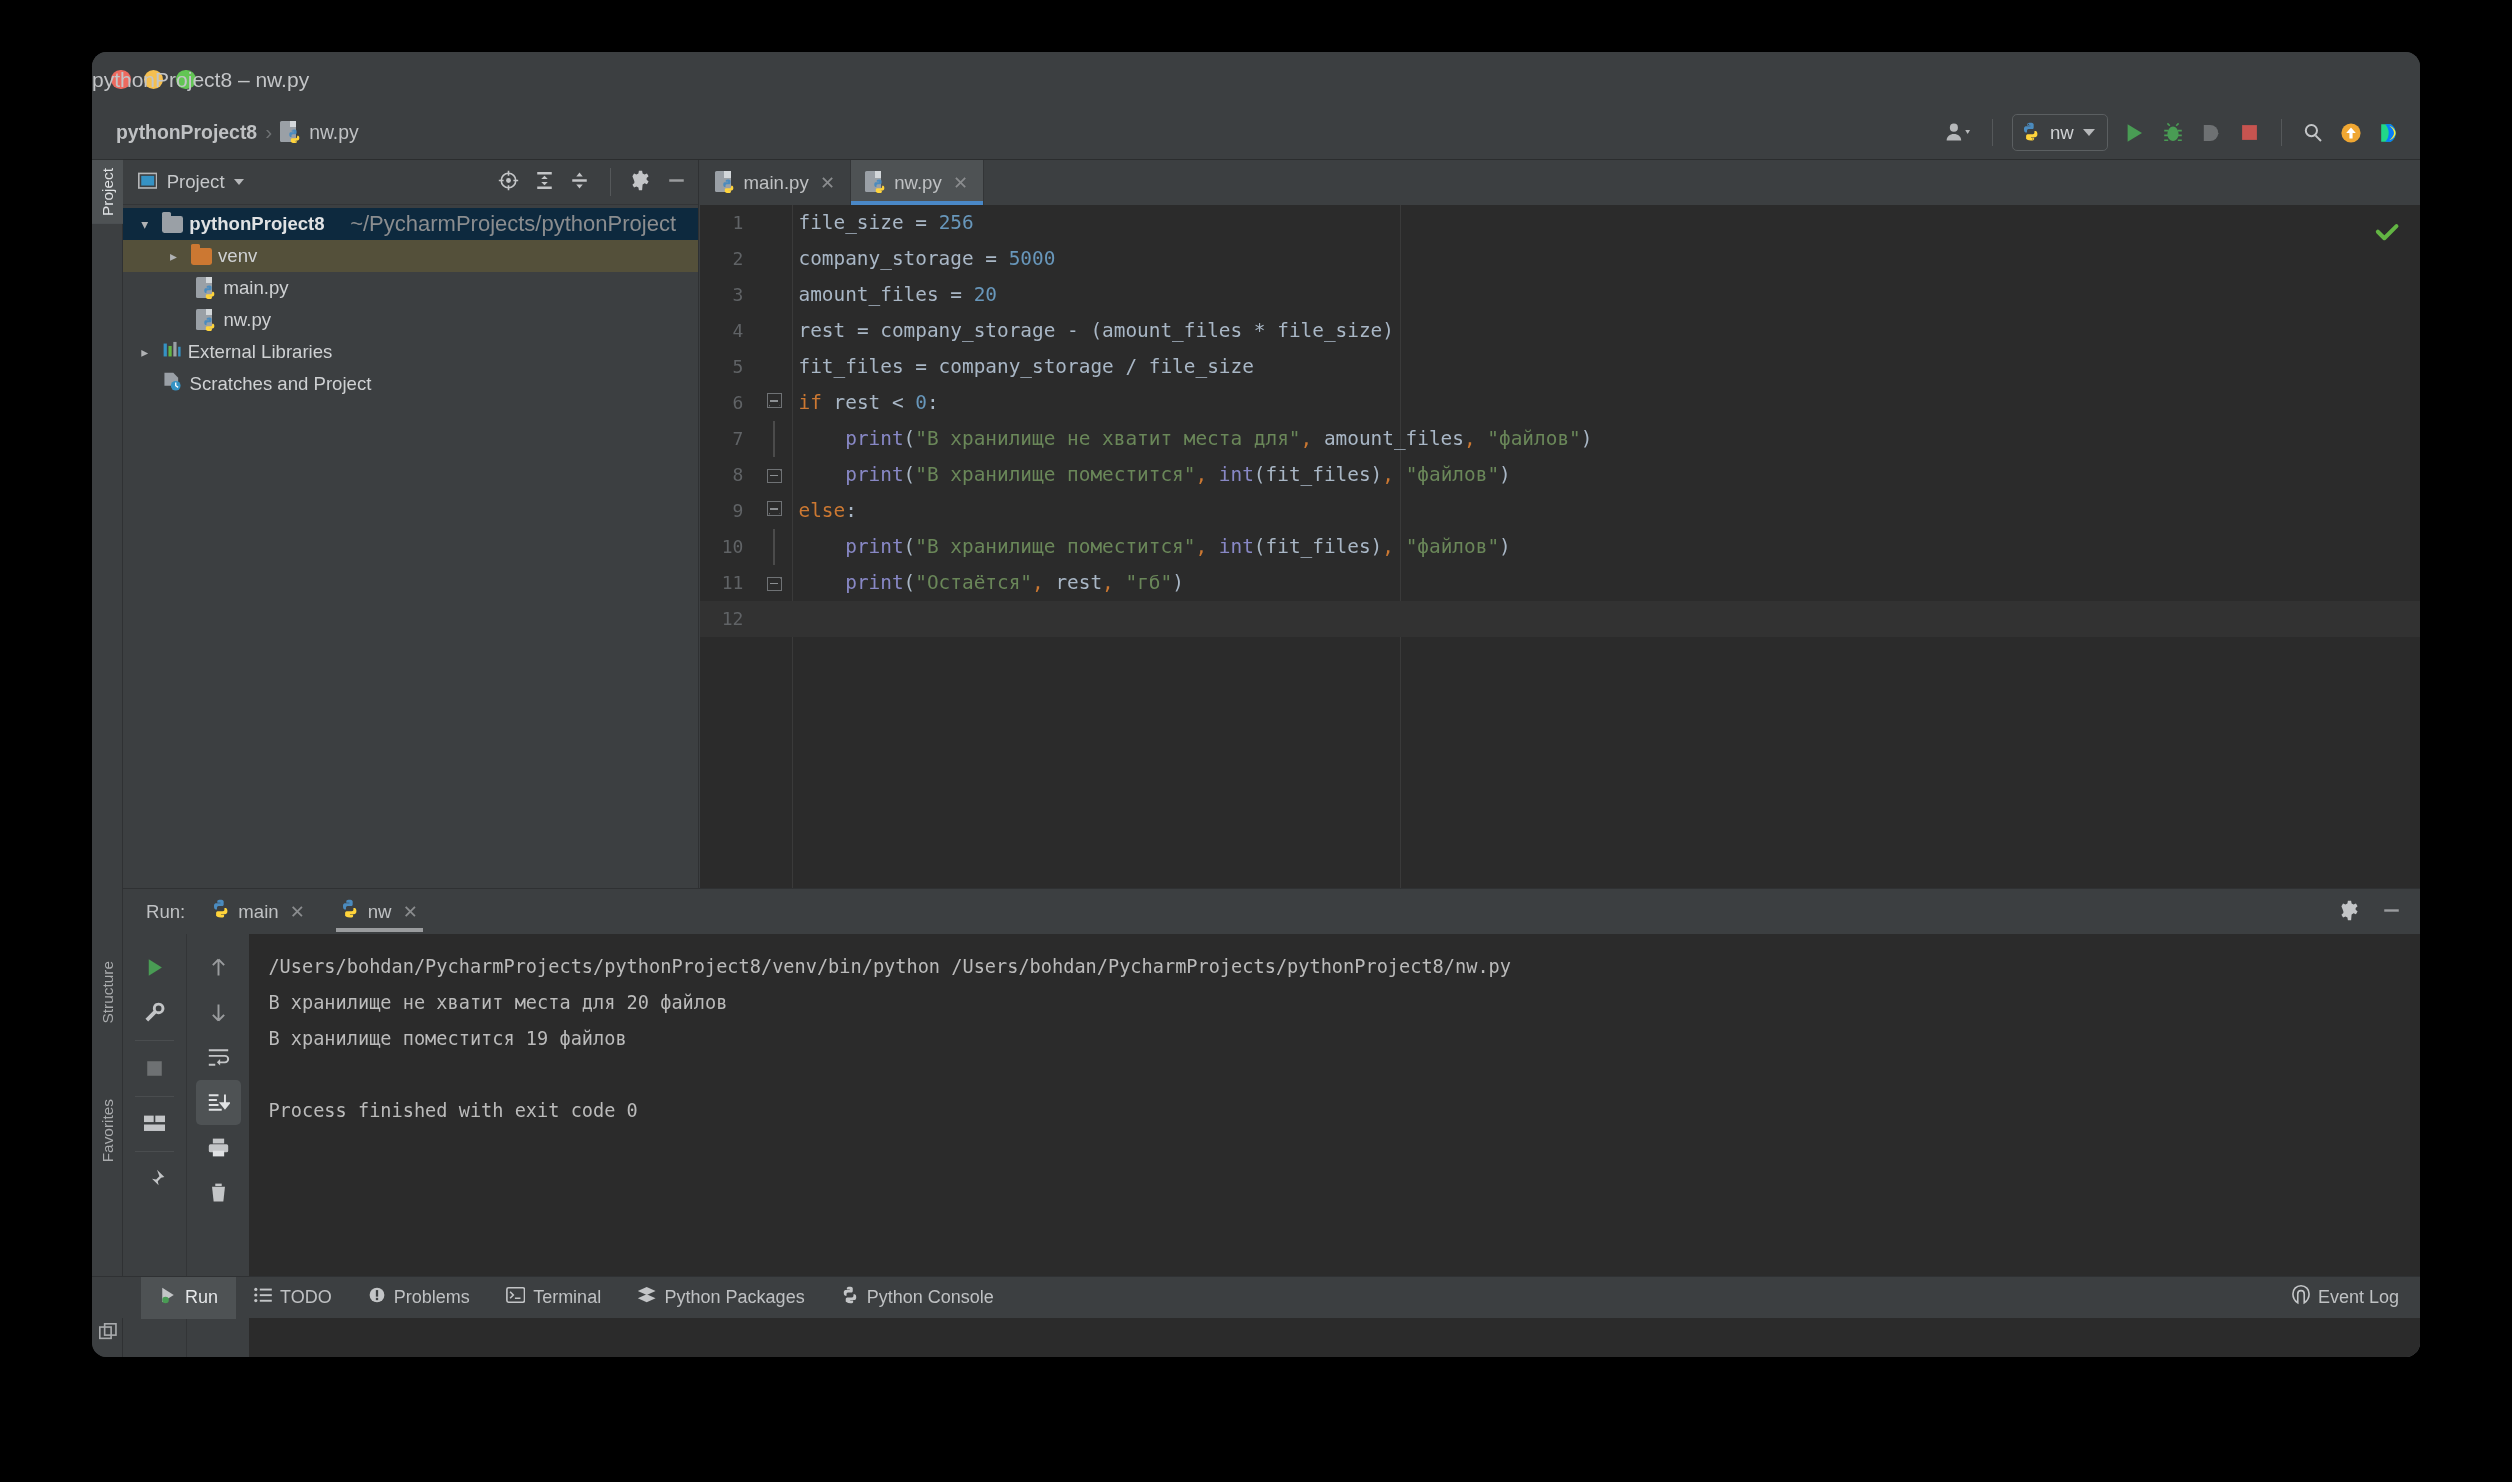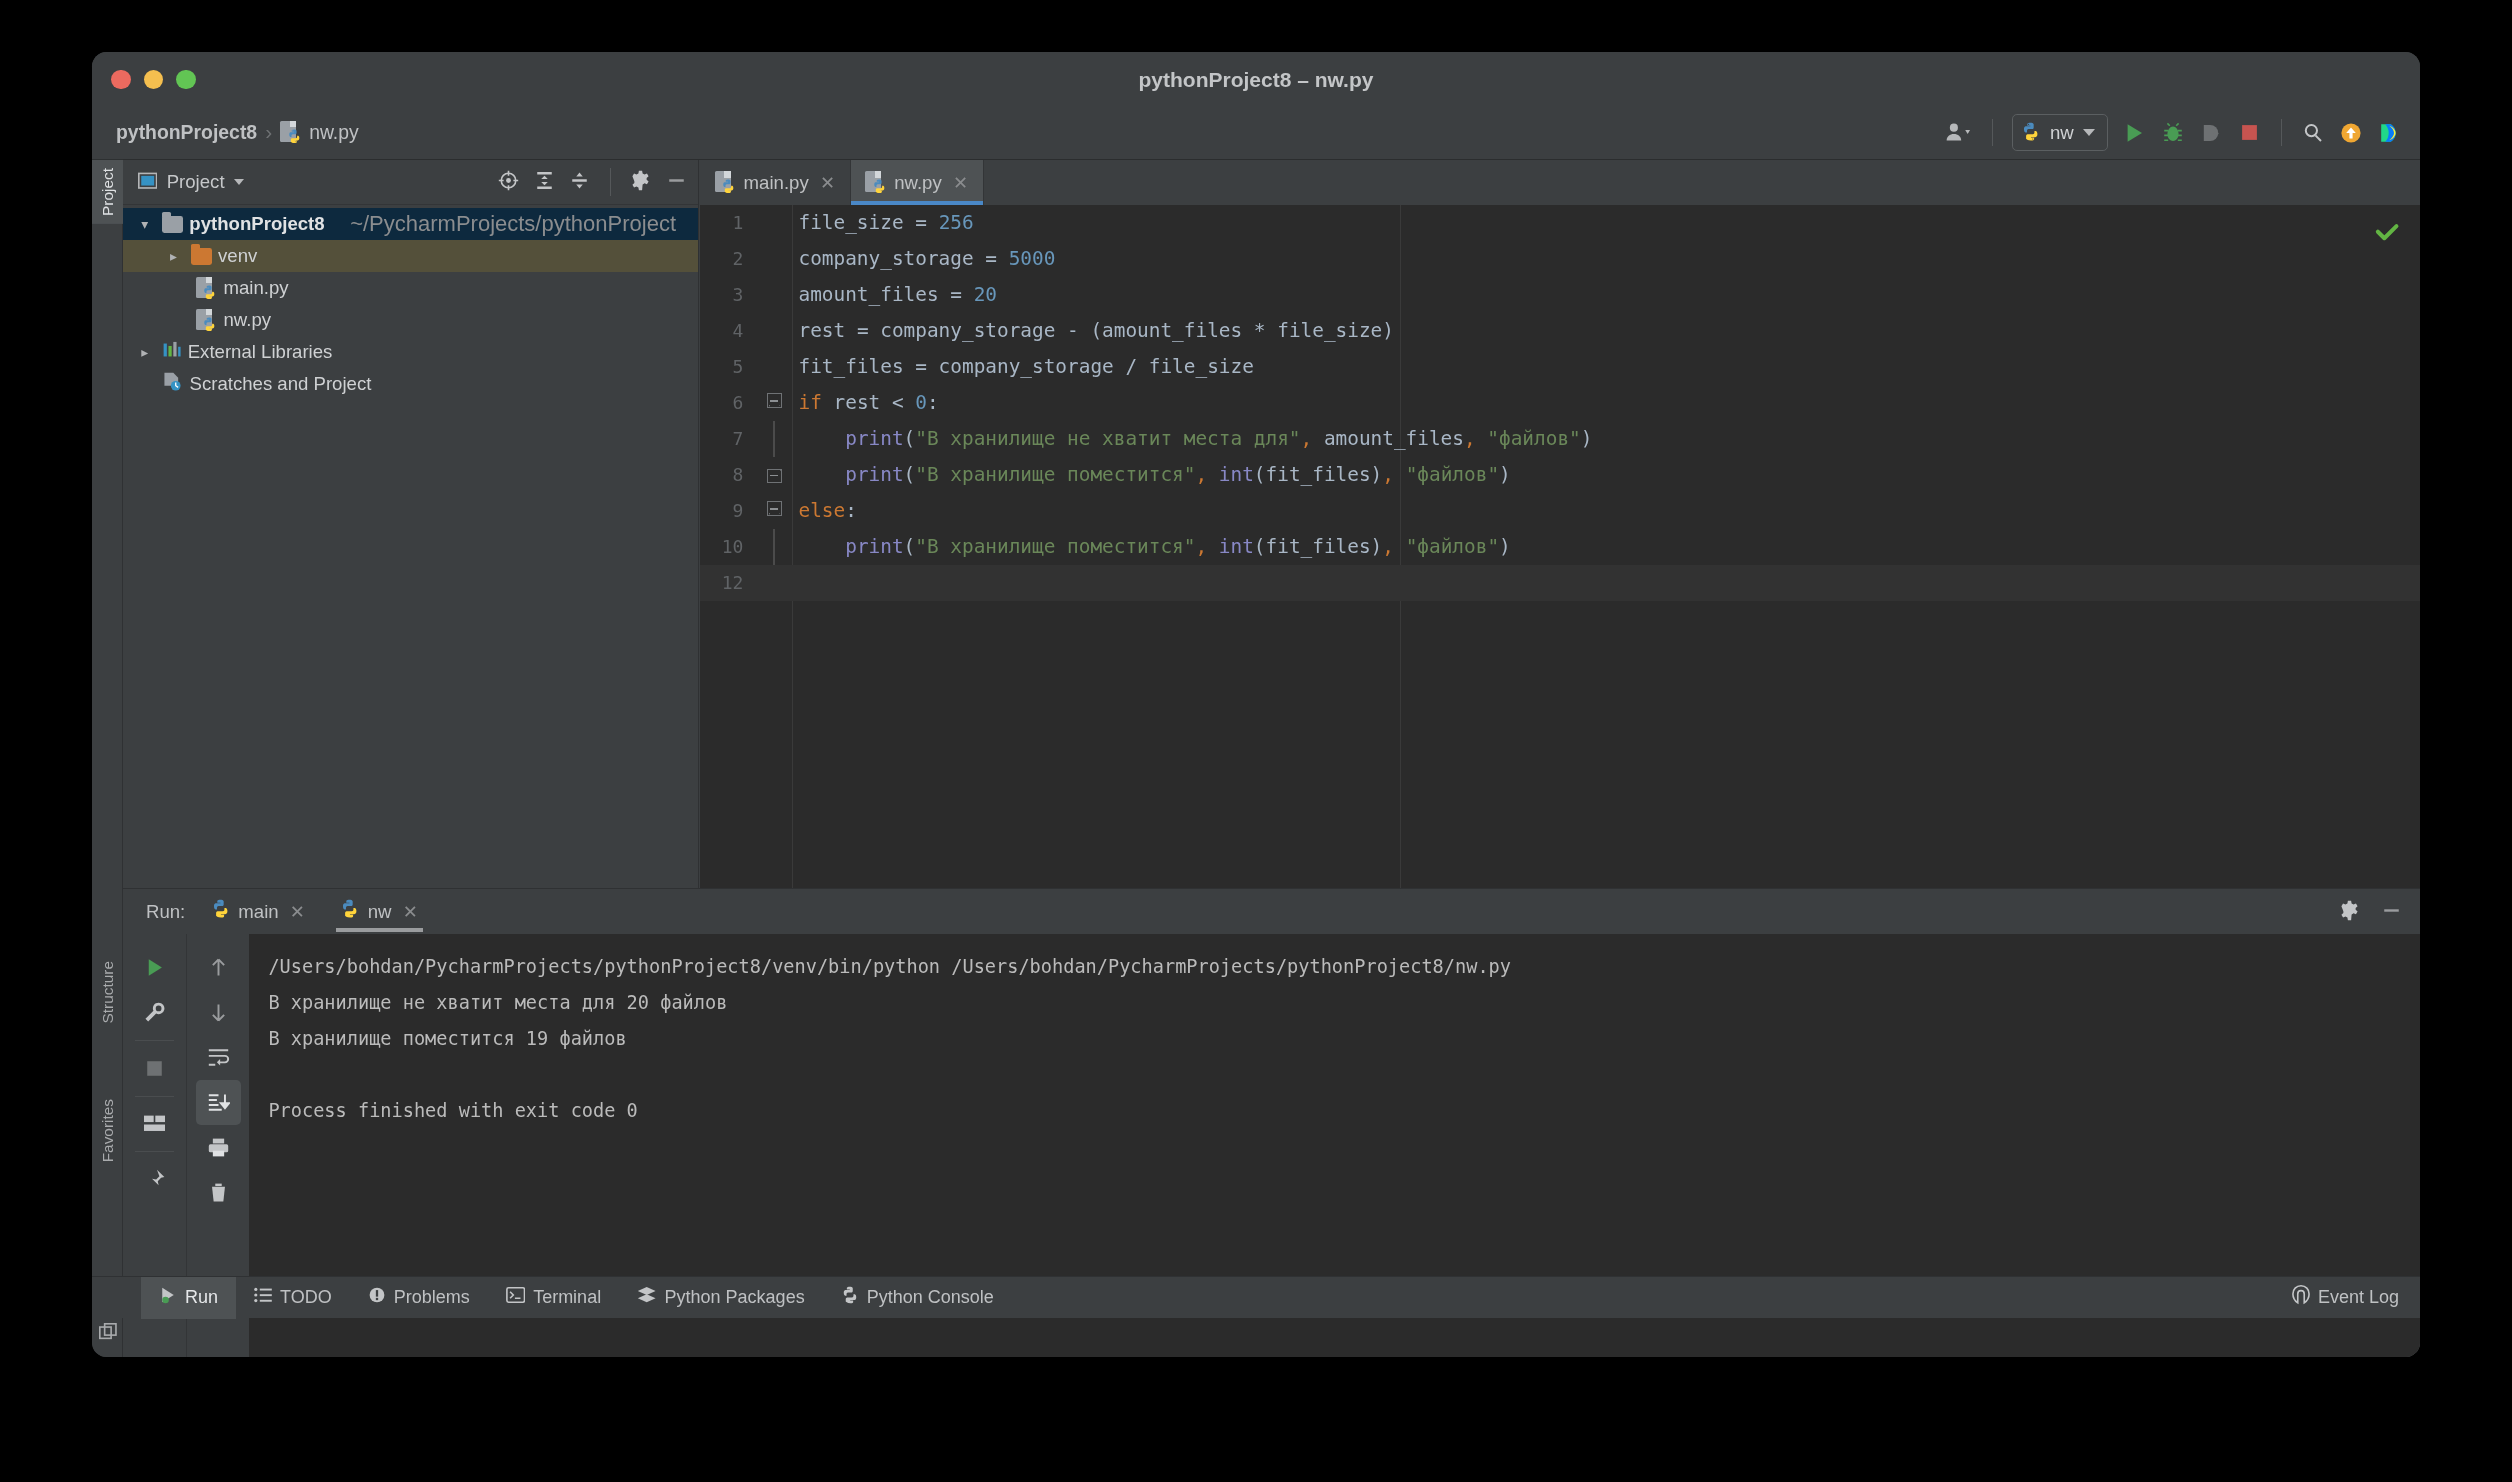--- a/index.html
+++ b/index.html
@@ -27,21 +27,21 @@
     position: relative; height: 53px;
     background: #3c3f41;
   }
   .traffic { position: absolute; left: 19.4px; top: 18px; display: flex; gap: 13px; }
   .dot { width: 19.4px; height: 19.4px; border-radius: 50%; }
   .dot.red { background: #ec6a5f; }
   .dot.yellow { background: #f5bf4f; }
   .dot.green { background: #62c554; }
   .win-title {
     position: absolute; left: 0; right: 0; top: 16px;
-    text-align: center; color: #c3c5c7; font-size: 21px; font-weight: 700;
+    text-align: left; color: #c3c5c7; font-size: 21px; font-weight: 400;
   }
 
   
   .navbar {
     position: relative; height: 55px;
     background: #3c3f41;
     border-bottom: 0.8px solid #2b2d2e;
     display: flex; align-items: center;
   }
   .breadcrumb { display: flex; align-items: center; padding-left: 24px; gap: 8px; }
@@ -578,20 +578,29 @@
             </span>
             <span class="codetext"><span class="kw">else</span>:</span>
           </div>
 
           <div class="cline">
             <span class="gutter">10</span>
             <span class="foldcol"><span class="foldbar"></span></span>
             <span class="codetext">    <span class="fn">print</span>(<span class="str">"В хранилище поместится"</span><span class="cm">,</span> <span class="bi">int</span>(fit_files)<span class="cm">,</span> <span class="str">"файлов"</span>)</span>
           </div>
 
+          <div class="cline">
+            <span class="gutter">11</span>
+            <span class="foldcol">
+              <span class="foldend">
+                <span class="cap"></span><span class="bx"></span><span class="minus"></span>
+              </span>
+            </span>
+            <span class="codetext">    <span class="fn">print</span>(<span class="str">"Остаётся"</span><span class="cm">,</span> rest<span class="cm">,</span> <span class="str">"гб"</span>)</span>
+          </div>
 
           <div class="cline current">
             <span class="gutter">12</span>
             <span class="foldcol"></span>
             <span class="codetext"></span>
           </div>
 
         </div>
       </div>
     </div>

